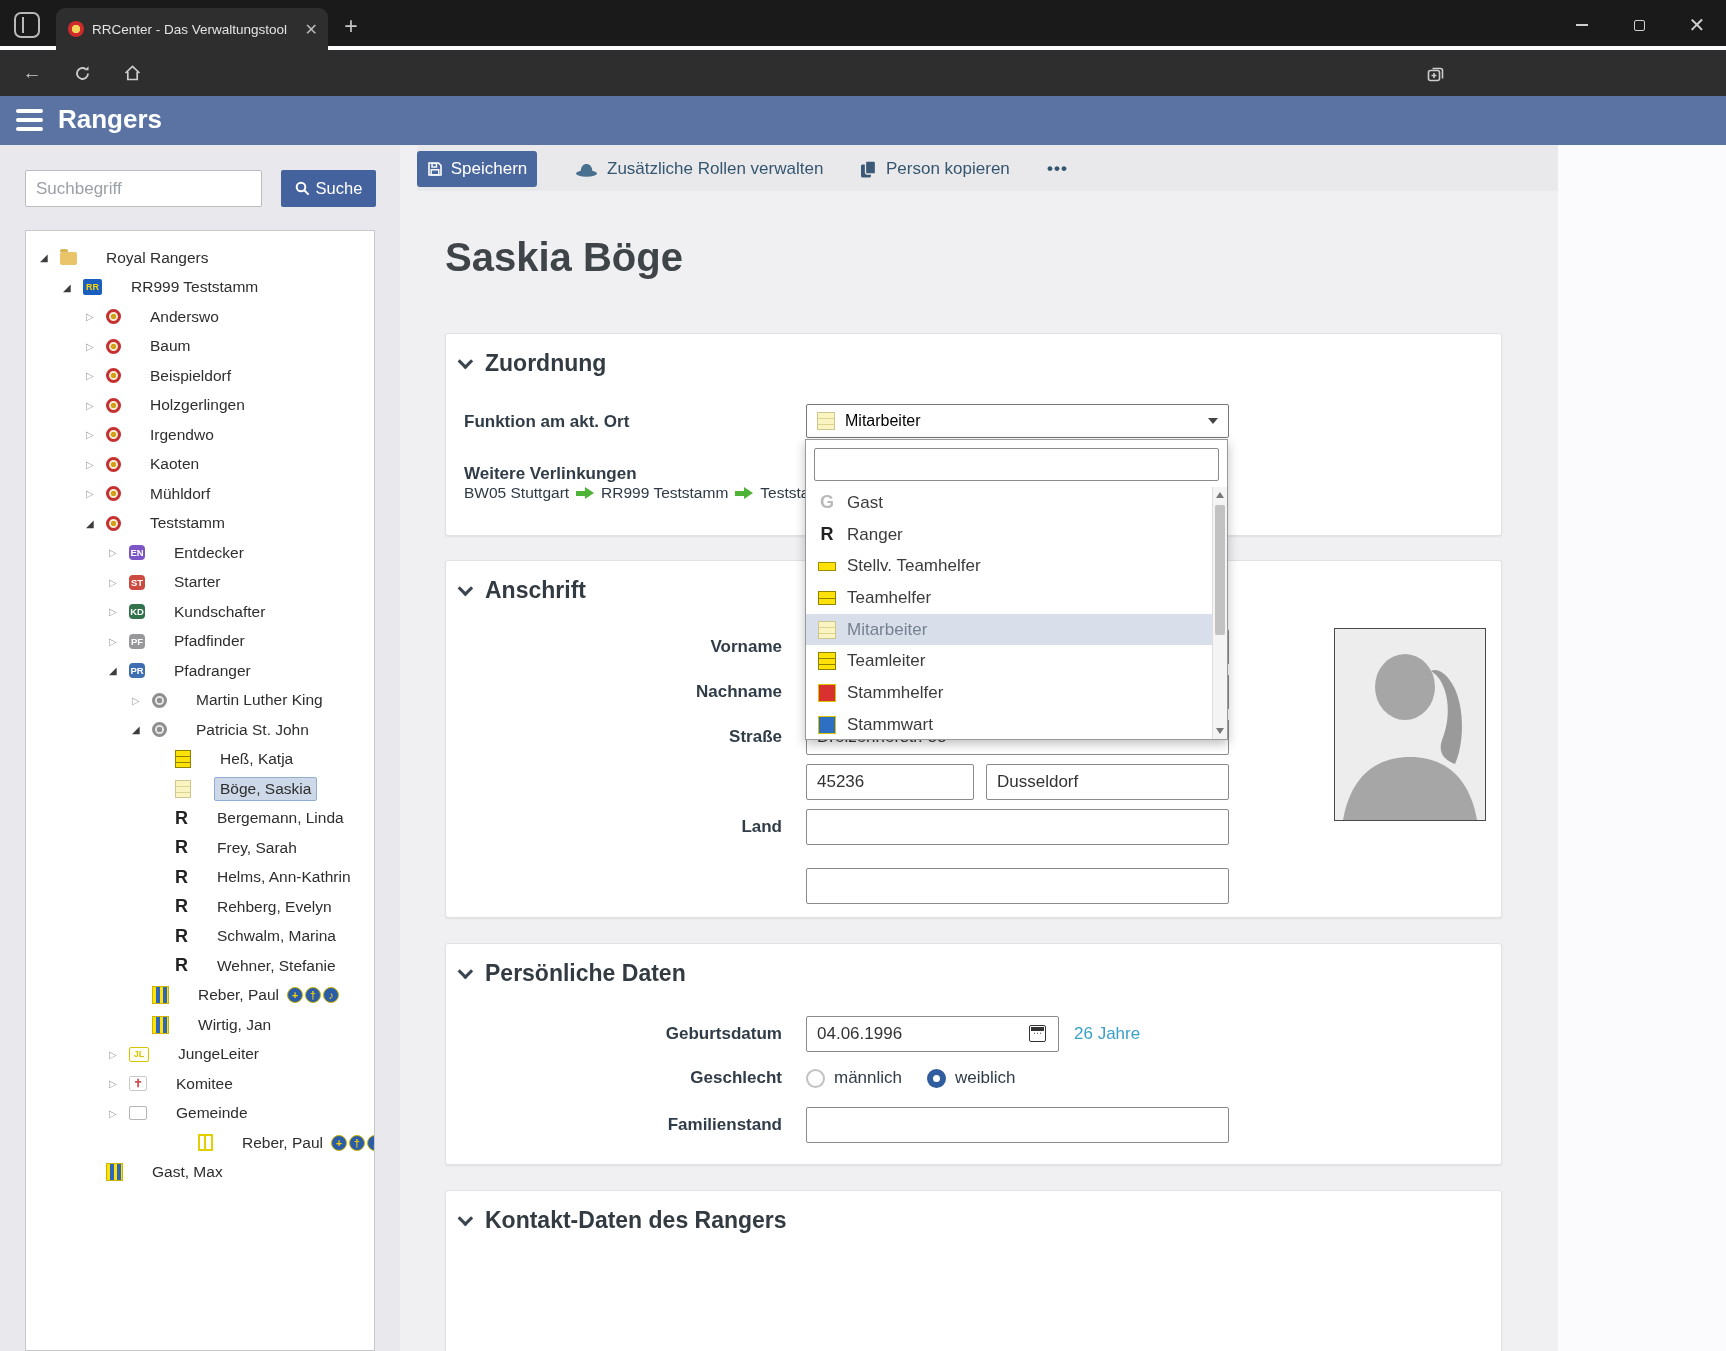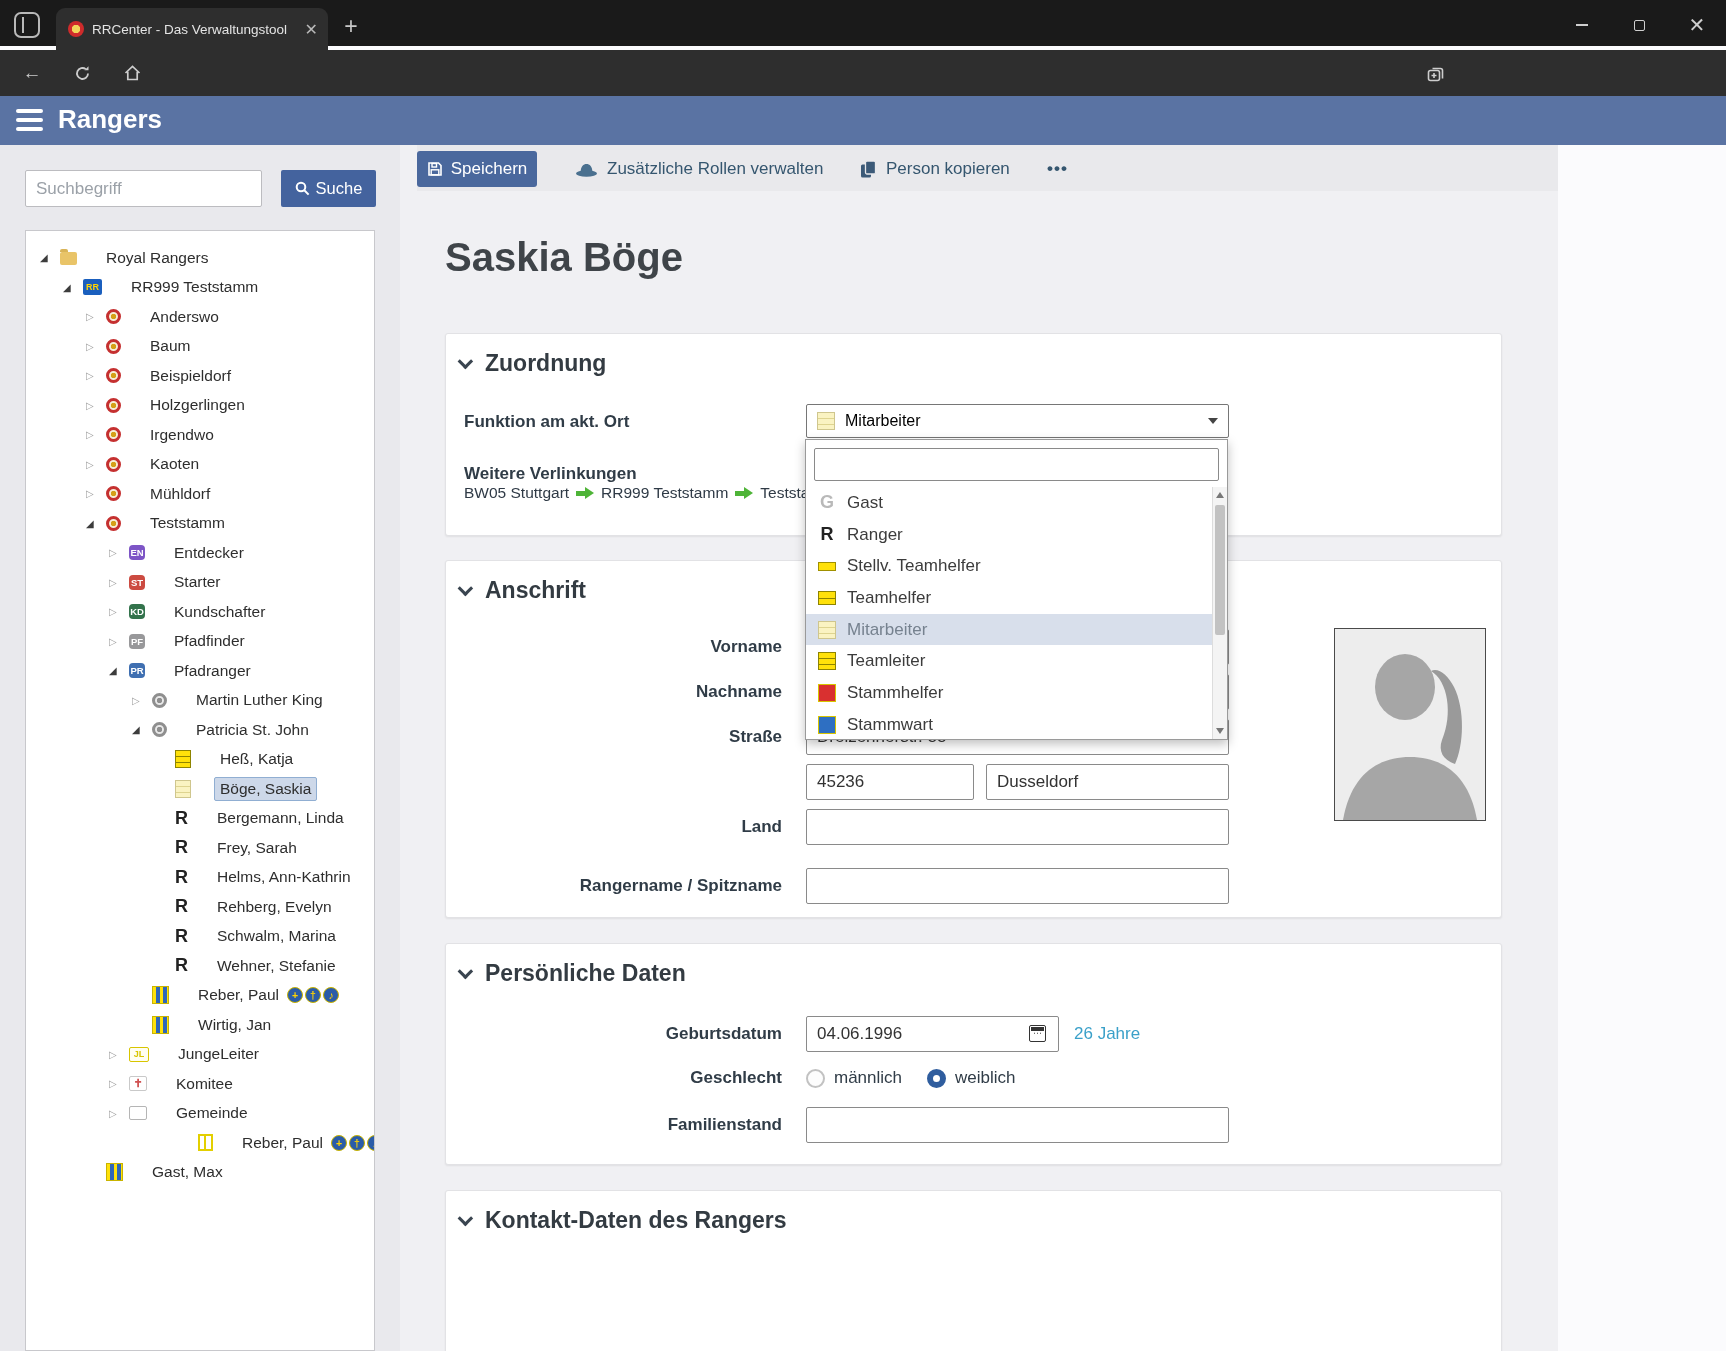--- a/index.html
+++ b/index.html
@@ -416,21 +416,20 @@
       <div class="flabel" style="top:68px">Vorname</div>
       <input class="finput" style="left: 360px; top: 68px; width: 423px;" value="">
       <div class="flabel" style="top:113px">Nachname</div>
       <input class="finput" style="left: 360px; top: 113px; width: 423px;" value="">
       <div class="flabel" style="top:158px">Straße</div>
       <input class="finput" style="left: 360px; top: 158px; width: 423px;" value="Dreizehnerstr. 88">
       <input class="finput" style="left: 360px; top: 203px; width: 168px;" value="45236">
       <input class="finput" style="left: 540px; top: 203px; width: 243px;" value="Dusseldorf">
       <div class="flabel" style="top:248px">Land</div>
       <input class="finput" style="left: 360px; top: 248px; width: 423px;" value="">
-      <div class="flabel" style="top:307px">Rangername / Spitzname</div>
       <input class="finput" style="left: 360px; top: 307px; width: 423px;" value="">
       <div class="photo-box">
         <svg width="150" height="191" viewBox="0 0 150 191">
           <rect width="150" height="191" fill="#ededed"></rect>
           <ellipse cx="70" cy="58" rx="30" ry="33" fill="#a6a6a6"></ellipse>
           <path d="M96 42 C113 52 118 85 107 111 C103 122 108 131 120 135 C129 116 130 80 119 58 C113 46 103 38 96 42 Z" fill="#9a9a9a"></path>
           <path d="M8 191 C16 146 42 128 75 128 C108 128 134 146 142 191 Z" fill="#a6a6a6"></path>
         </svg>
       </div>
     </div>

